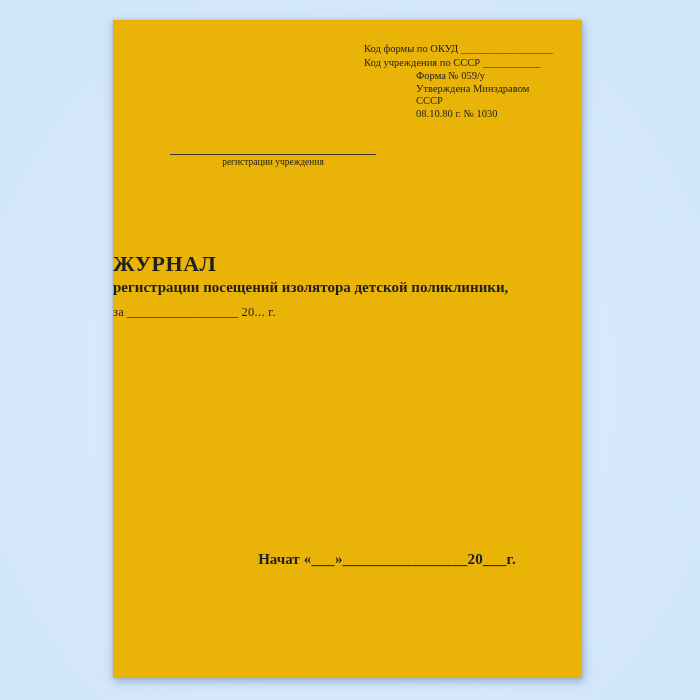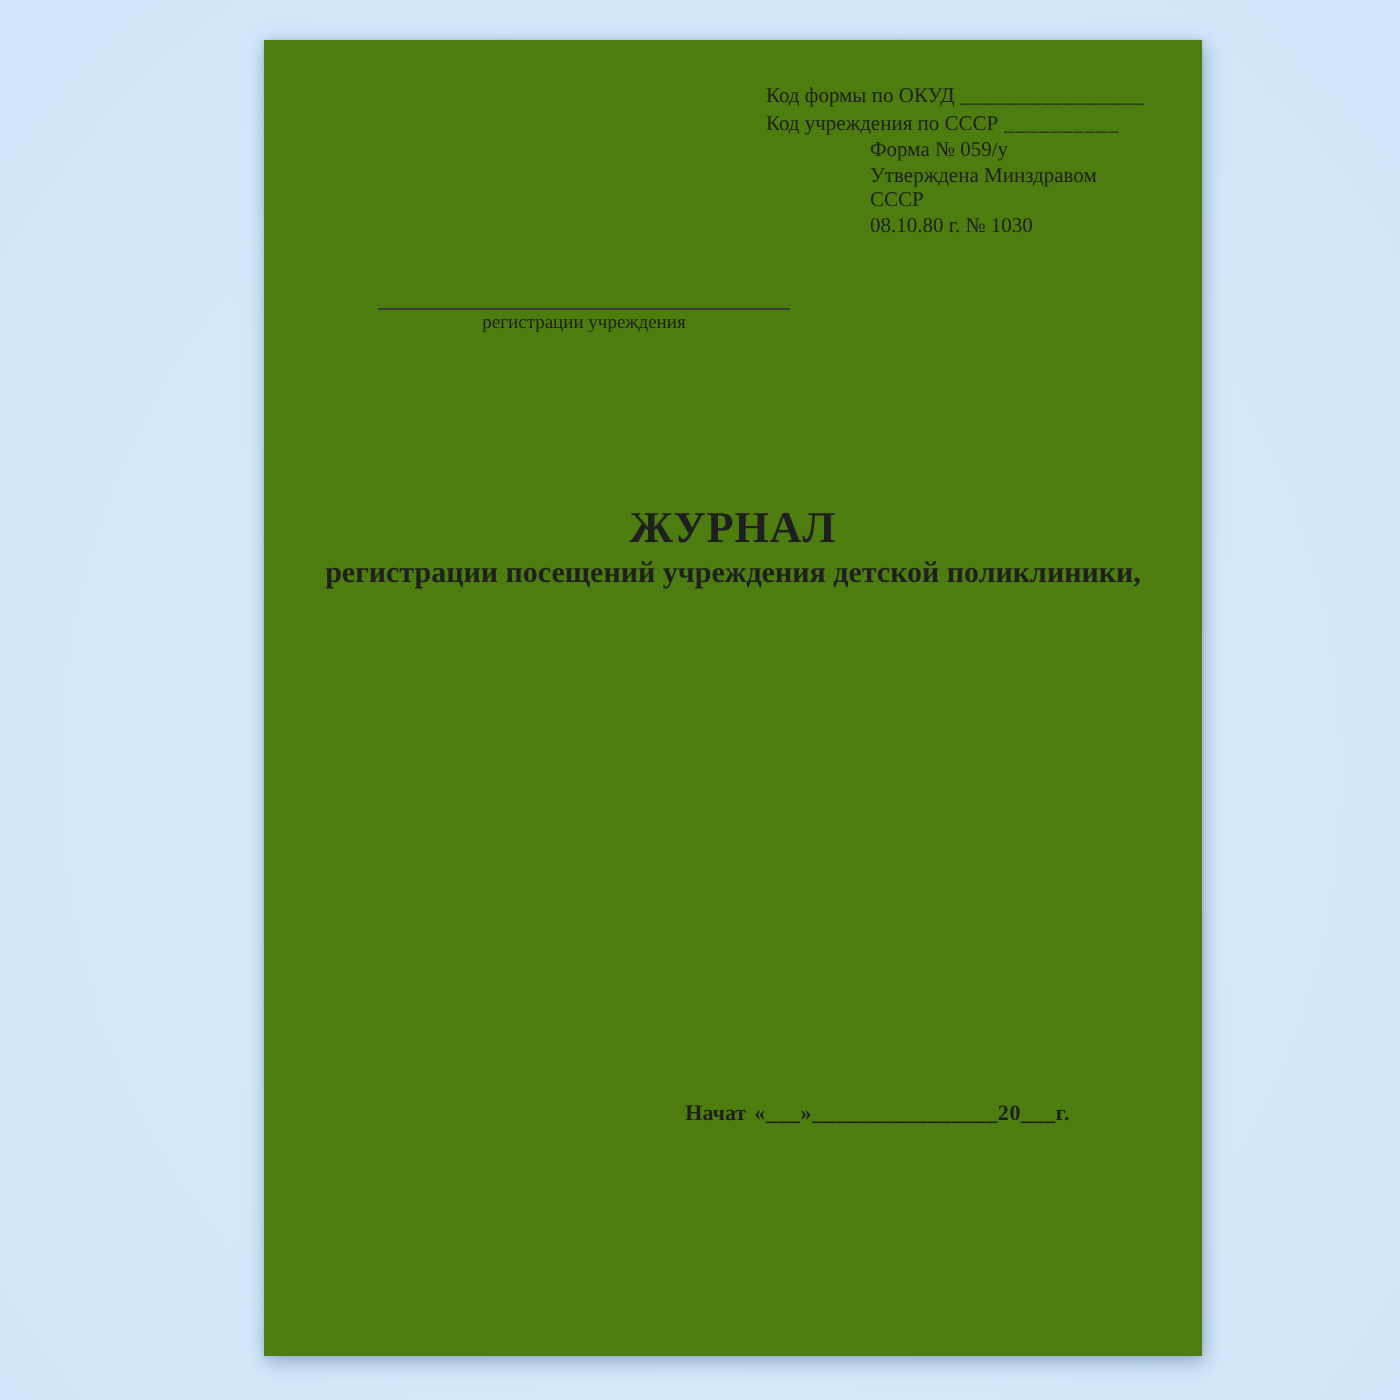--- a/index.html
+++ b/index.html
@@ -9,25 +9,25 @@
     height: 700px;
     overflow: hidden;
     font-family: "Liberation Serif", "DejaVu Serif", serif;
   }
   body {
     background: radial-gradient(ellipse at 50% 55%, #dcedfd 0%, #d6e9fb 55%, #cfe4f8 100%);
     position: relative;
   }
   .paper {
     position: absolute;
-    left: 132px;
+    left: 113px;
     top: 20px;
     width: 469px;
     height: 658px;
-    background: #4d7c0f;
+    background: #eab308;
     box-shadow: 1px 3px 9px rgba(100, 130, 165, 0.60), 0 0 2px rgba(100,130,165,0.35);
     color: #1f1f1f;
   }
   
   .top-block {
     position: absolute;
     left: 251px;
     top: 22px;
     width: 190px;
     font-size: 10.5px;
@@ -58,21 +58,20 @@
     text-align: center;
     padding-top: 2px;
     color: #1f1f1f;
   }
   
   .title-block {
     position: absolute;
     left: 0;
     right: 0;
     top: 230px;
-    text-align: center;
   }
   .journal-title {
     font-size: 22px;
     font-weight: bold;
     letter-spacing: 0.5px;
     line-height: 28px;
     margin: 0;
   }
   .journal-subtitle {
     font-size: 15px;
@@ -85,21 +84,21 @@
     margin-top: 8px;
     letter-spacing: 0.3px;
   }
   .period-line .blank { margin: 0 3px; }
   
   .footer-block {
     position: absolute;
     right: 66px;
     top: 531px;
     text-align: right;
-    font-size: 11px;
+    font-size: 15px;
     font-weight: bold;
     white-space: nowrap;
   }
   .footer-row { margin-bottom: 13px; }
   .footer-row .value { margin-left: 4px; letter-spacing: 0.3px; }
 </style>
 </head>
 <body>
 
 <div class="paper">
@@ -118,21 +117,24 @@
     </div>
   </div>
 
   <div class="institution">
     <div class="blank-rule"></div>
     <div class="caption">регистрации учреждения</div>
   </div>
 
   <div class="title-block">
     <div class="journal-title">ЖУРНАЛ</div>
-    <div class="journal-subtitle">регистрации посещений учреждения детской поликлиники,</div>
+    <div class="journal-subtitle">регистрации посещений изолятора детской поликлиники,</div>
+    <div class="period-line">
+      <span>за</span><span class="blank">_________________</span><span>20... г.</span>
+    </div>
   </div>
 
   <div class="footer-block">
     <div class="footer-row">
       <span>Начат</span><span class="value">«___»________________20___г.</span>
     </div>
   </div>
 
 </div>
 

